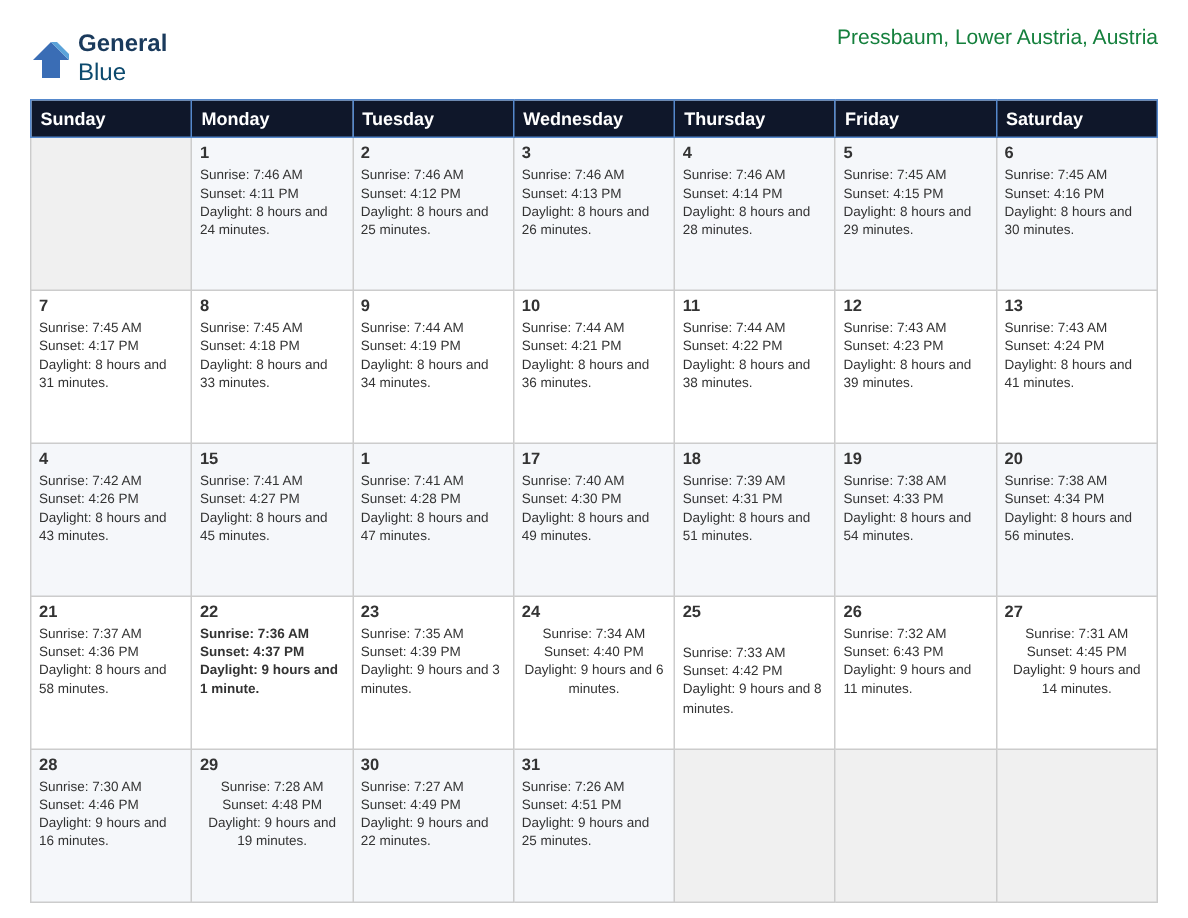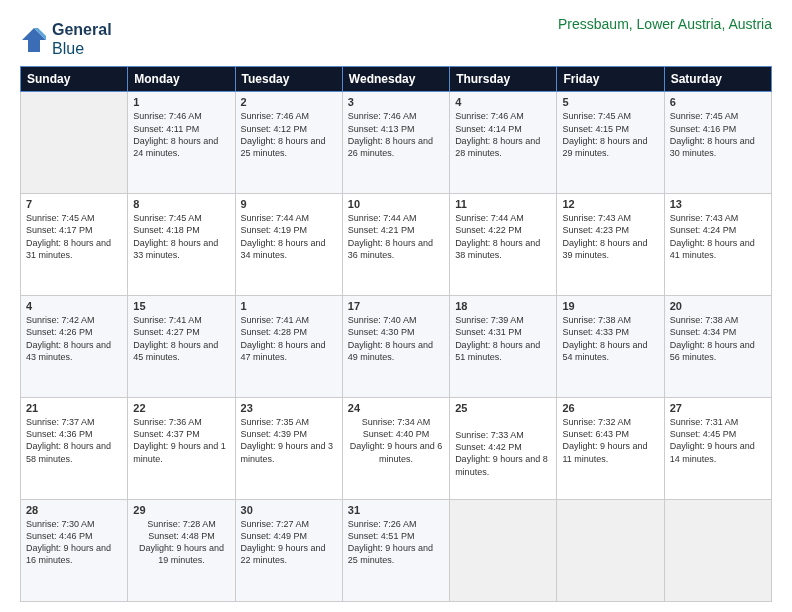--- a/index.html
+++ b/index.html
@@ -255,21 +255,21 @@
         </tr>
         <tr>
           <td>
             <span class="day-number">21</span>
             <div class="cell-text" style="white-space: pre-line;">Sunrise: 7:37 AM
 Sunset: 4:36 PM
 Daylight: 8 hours and 58 minutes.</div>
           </td>
           <td>
             <span class="day-number">22</span>
-            <div class="cell-text" style="white-space: pre-line;">Sunrise: 7:36 AM
+            <div class="cell-text" style="white-space: pre-line; font-weight: bold;">Sunrise: 7:36 AM
 Sunset: 4:37 PM
 Daylight: 9 hours and 1 minute.</div>
           </td>
           <td>
             <span class="day-number">23</span>
             <div class="cell-text" style="white-space: pre-line;">Sunrise: 7:35 AM
 Sunset: 4:39 PM
 Daylight: 9 hours and 3 minutes.</div>
           </td>
           <td>
@@ -285,21 +285,21 @@
 Daylight: 9 hours and 8 minutes.</div>
           </td>
           <td>
             <span class="day-number">26</span>
             <div class="cell-text" style="white-space: pre-line;">Sunrise: 7:32 AM
 Sunset: 6:43 PM
 Daylight: 9 hours and 11 minutes.</div>
           </td>
           <td>
             <span class="day-number">27</span>
-            <div class="cell-text" style="white-space: pre-line;">Sunrise: 7:31 AM
+            <div class="cell-text" style="white-space: pre-line; text-align: center;">Sunrise: 7:31 AM
 Sunset: 4:45 PM
 Daylight: 9 hours and 14 minutes.</div>
           </td>
         </tr>
         <tr>
           <td>
             <span class="day-number">28</span>
             <div class="cell-text" style="white-space: pre-line;">Sunrise: 7:30 AM
 Sunset: 4:46 PM
 Daylight: 9 hours and 16 minutes.</div>

